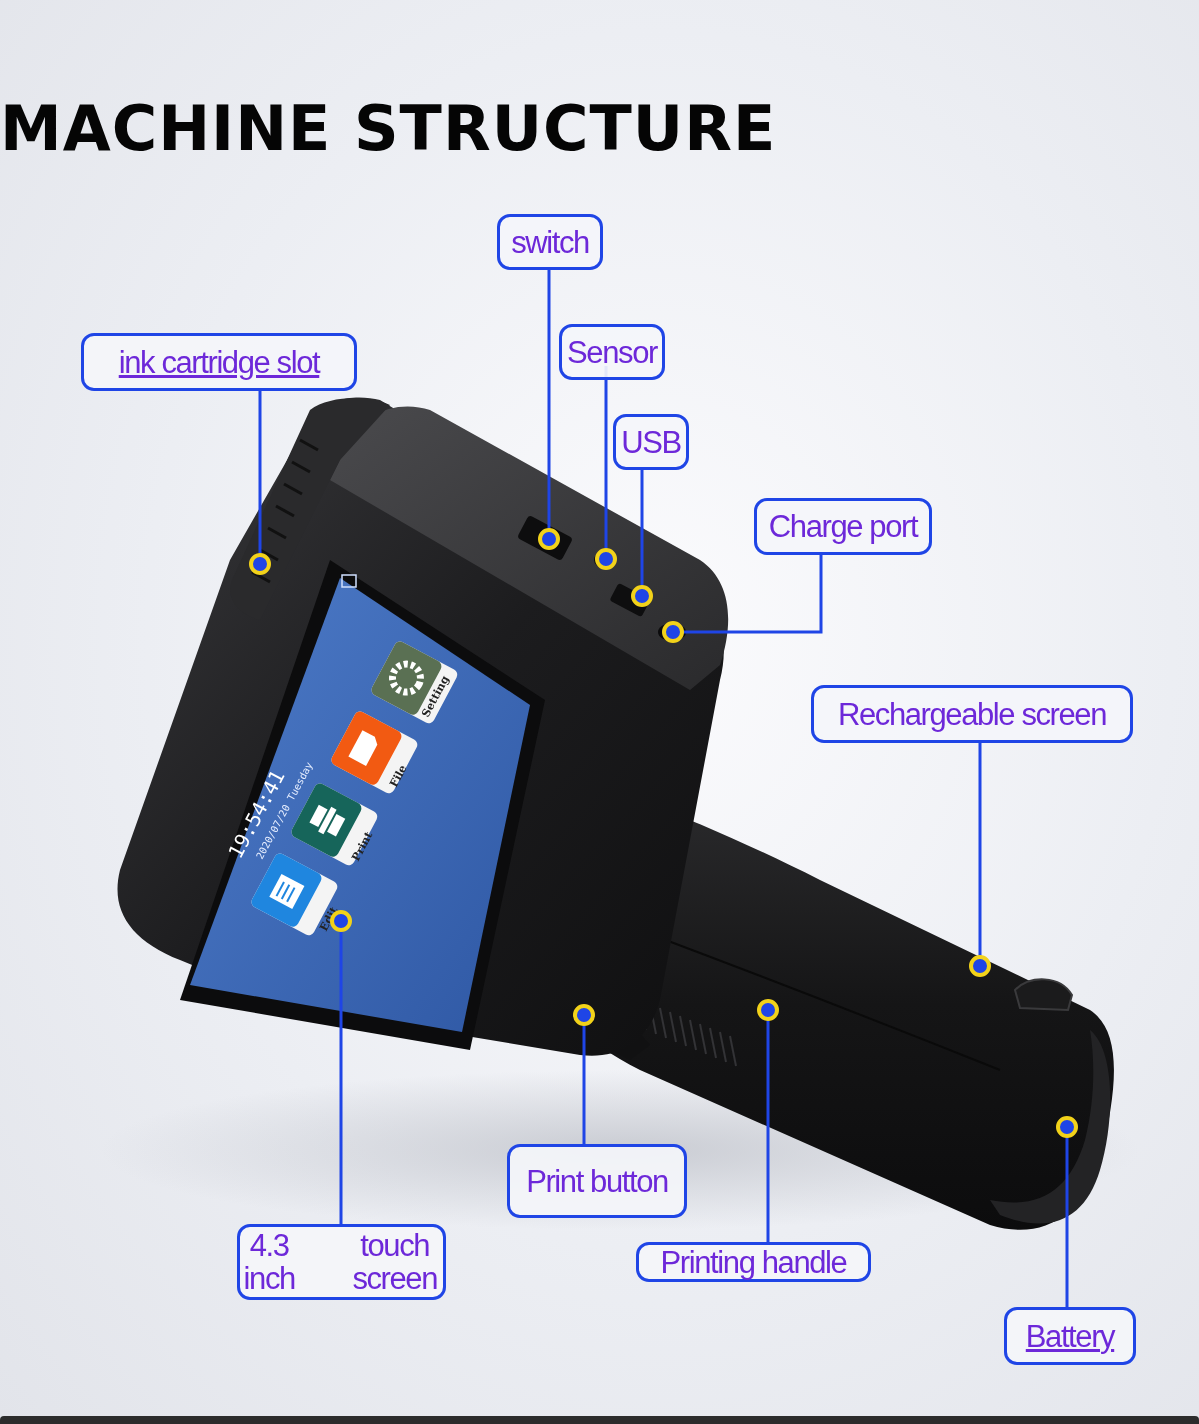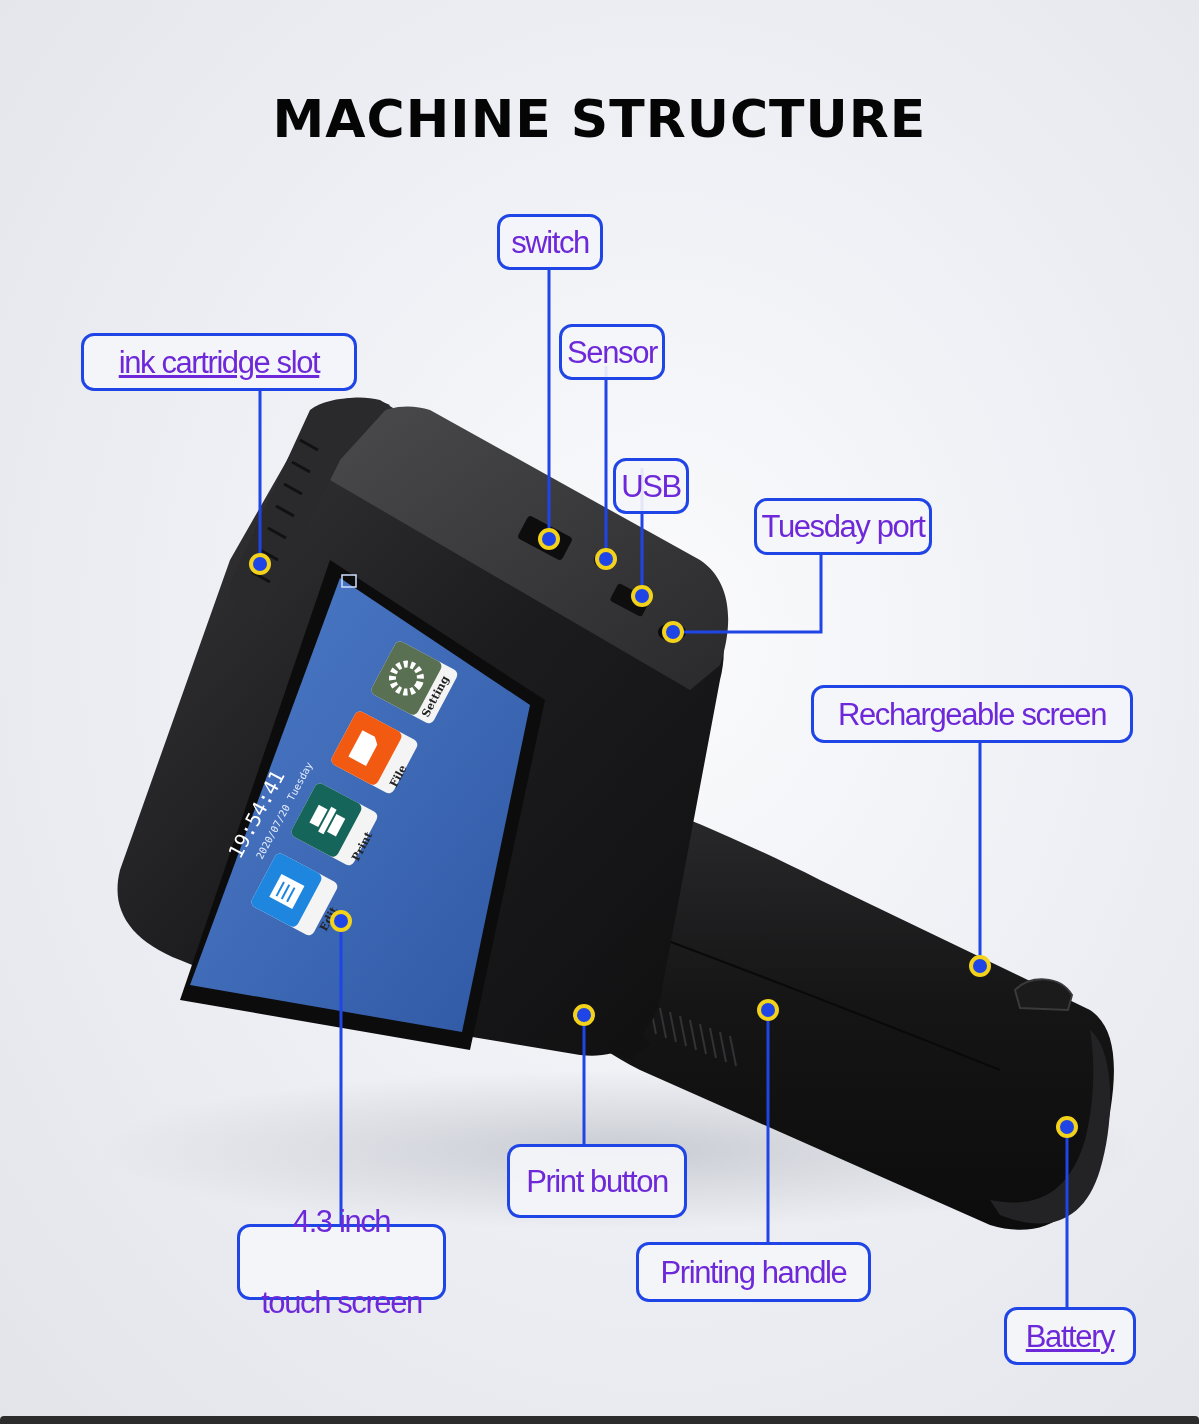--- a/index.html
+++ b/index.html
@@ -2,31 +2,31 @@
 <html><head>
 <meta charset="utf-8">
 <style>
   html, body { margin:0; padding:0; }
   body {
     width:1199px; height:1424px; position:relative; overflow:hidden;
     background: radial-gradient(ellipse at 55% 45%, #fbfbfd 0%, #eceef3 55%, #e2e4ea 100%);
     font-family: "Liberation Sans", sans-serif;
   }
   .title {
-    position:absolute; left:0; top:74px; width:1199px; text-align:center;
-    font-family:"DejaVu Sans", sans-serif; font-weight:bold; font-size:52px;
+    position:absolute; left:0; top:84px; width:1199px; text-align:left;
+    font-family:"DejaVu Sans", sans-serif; font-weight:bold; font-size:62px;
     letter-spacing:1px; color:#050505; line-height:90px;
   }
   .callout {
     position:absolute; box-sizing:border-box; border:3px solid #1f45e6; border-radius:13px;
     background:rgba(244,245,250,0.92); color:#6d28d9; font-family:"Liberation Sans", sans-serif;
     font-size:31px; letter-spacing:-1.4px; text-align:center; display:flex; align-items:center; justify-content:center;
     line-height:33px; white-space:nowrap;
   }
-  .callout.two { white-space:normal; flex-direction:column;gap:48px; }
+  .callout.two { white-space:normal; flex-direction:row;gap:48px; }
   .bottom-bar { position:absolute; left:0; top:1416px; width:1199px; height:8px; background:#2c2c2c; border-radius:4px 4px 0 0; }
   svg.overlay { position:absolute; left:0; top:0; }
   .screen-text { font-family:"DejaVu Sans Mono", monospace; }
 </style>
 </head>
 <body>
 
 <div class="title">MACHINE STRUCTURE</div>
 
 <svg class="overlay" width="1199" height="1424" viewBox="0 0 1199 1424">
@@ -195,39 +195,39 @@
       </g>
   </g>
 </svg>
 
 <div class="callout" style="left:497px; top:214px; width:106px; height:56px;">
   <span>switch</span>
 </div>
 <div class="callout" style="left:559px; top:324px; width:106px; height:56px;">
   <span>Sensor</span>
 </div>
-<div class="callout" style="left:613px; top:414px; width:76px; height:56px;margin-top:44px;">
+<div class="callout" style="left:613px; top:414px; width:76px; height:56px;">
   <span>USB</span>
 </div>
 <div class="callout" style="left:754px; top:498px; width:178px; height:57px;">
-  <span>Tuesday port</span>
+  <span>Charge port</span>
 </div>
 <div class="callout" style="left:81px; top:333px; width:276px; height:58px;text-decoration:underline;">
   <span>ink cartridge slot</span>
 </div>
 <div class="callout" style="left:811px; top:685px; width:322px; height:58px;">
   <span>Rechargeable screen</span>
 </div>
 <div class="callout" style="left:507px; top:1144px; width:180px; height:74px;">
   <span>Print button</span>
 </div>
 <div class="callout two" style="left:237px; top:1224px; width:209px; height:76px;">
   <span>4.3 inch</span>
   <span>touch screen</span>
 </div>
-<div class="callout" style="left:636px; top:1242px; width:235px; height:60px;">
+<div class="callout" style="left:636px; top:1242px; width:235px; height:40px;">
   <span>Printing handle</span>
 </div>
 <div class="callout" style="left:1004px; top:1307px; width:132px; height:58px;text-decoration:underline;">
   <span>Battery</span>
 </div>
 
 <div class="bottom-bar"></div>
 
 </body></html>

